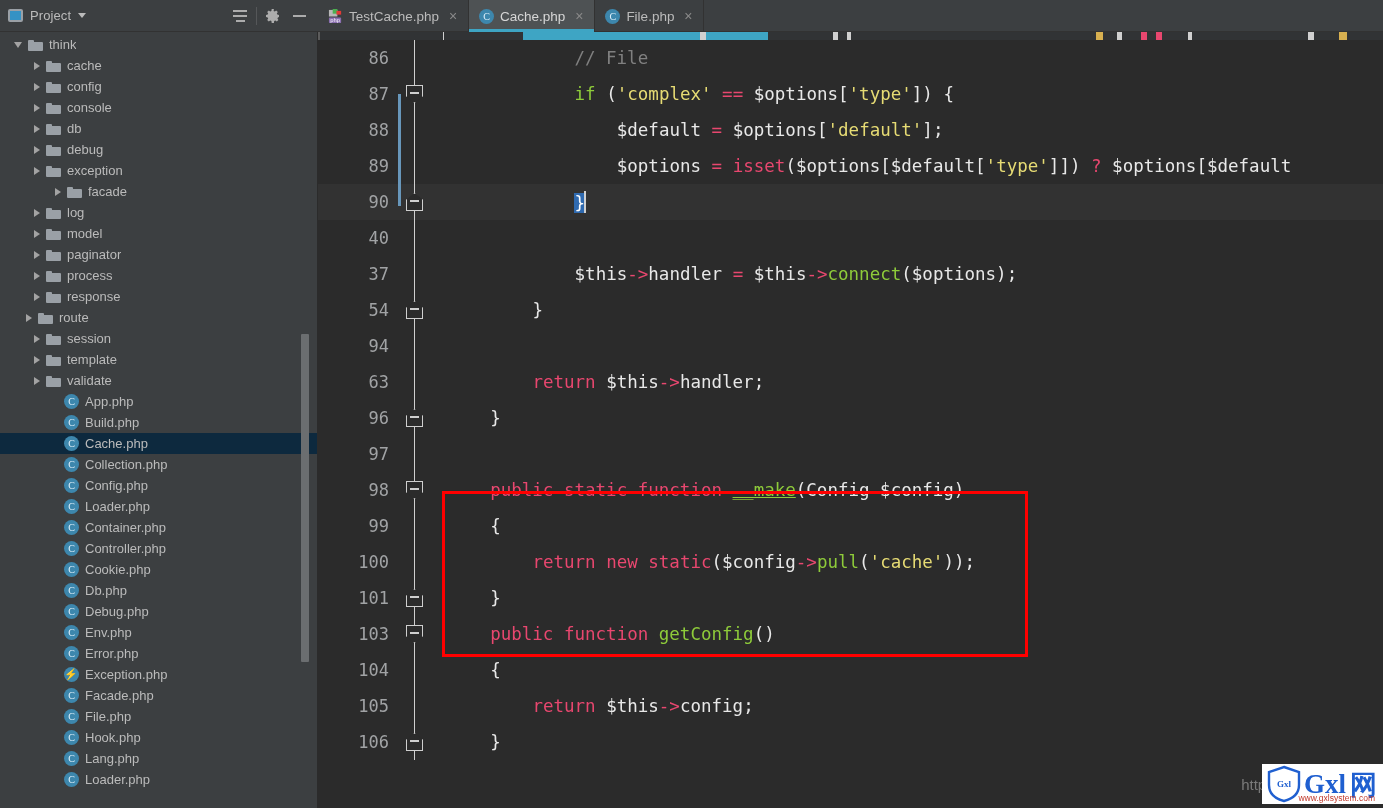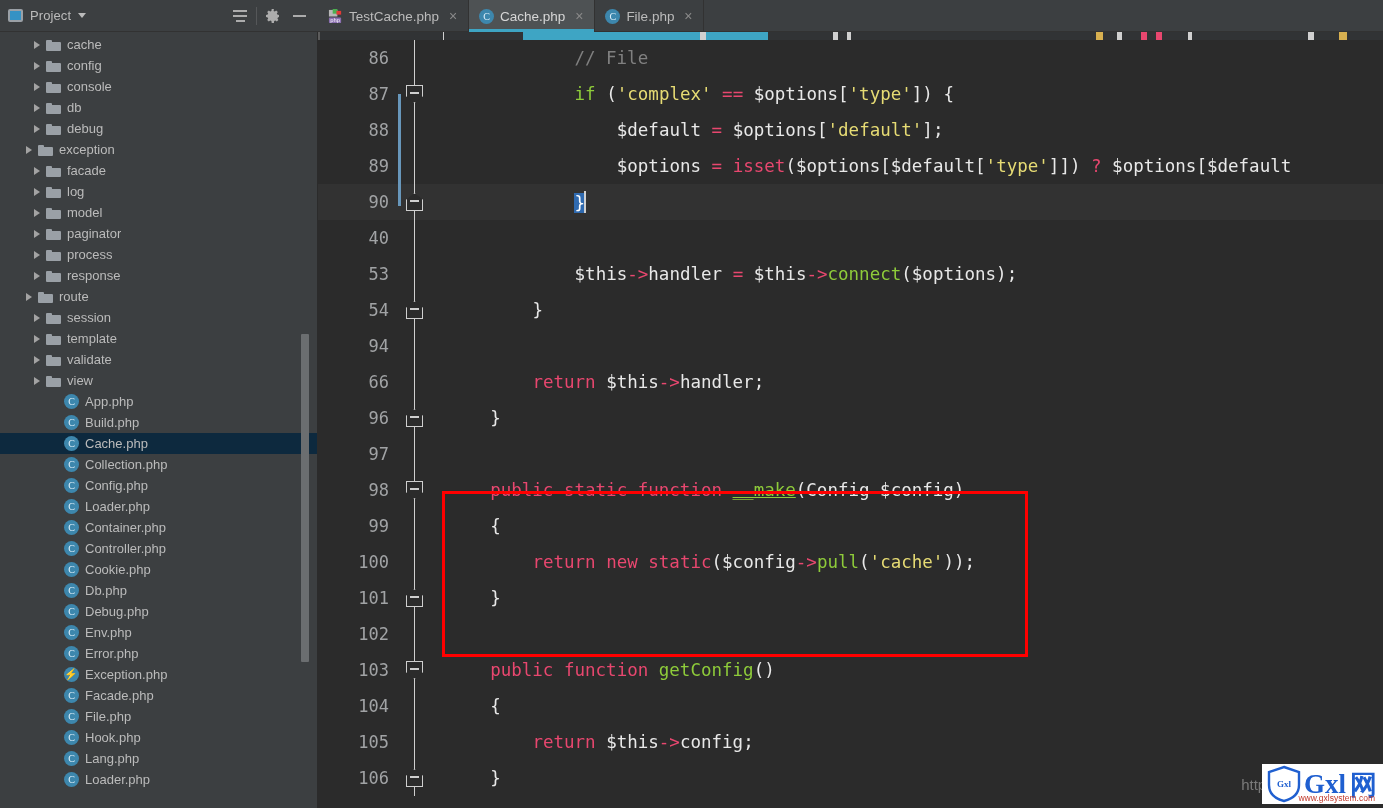--- a/index.html
+++ b/index.html
@@ -270,20 +270,25 @@
         <span>File.php</span>
         <span class="x">×</span>
       </div>
     </div>
   </div>
 
   <div class="body-row">
 
     <div class="sidebar">
       <div class="tree" id="tree">
+          <div class="node" style="padding-left: 14px;">
+            <span class="arrow open"></span>
+            <span class="folder-ico"></span>
+            <span class="label">think</span>
+          </div>
           <div class="node" style="padding-left: 32px;">
             <span class="arrow closed"></span>
             <span class="folder-ico"></span>
             <span class="label">cache</span>
           </div>
           <div class="node" style="padding-left: 32px;">
             <span class="arrow closed"></span>
             <span class="folder-ico"></span>
             <span class="label">config</span>
           </div>
@@ -295,79 +300,74 @@
           <div class="node" style="padding-left: 32px;">
             <span class="arrow closed"></span>
             <span class="folder-ico"></span>
             <span class="label">db</span>
           </div>
           <div class="node" style="padding-left: 32px;">
             <span class="arrow closed"></span>
             <span class="folder-ico"></span>
             <span class="label">debug</span>
           </div>
+          <div class="node" style="padding-left: 32px;">
+            <span class="arrow closed"></span>
+            <span class="folder-ico"></span>
+            <span class="label">exception</span>
+          </div>
+          <div class="node" style="padding-left: 32px; margin-left: 21px;">
+            <span class="arrow closed"></span>
+            <span class="folder-ico"></span>
+            <span class="label">facade</span>
+          </div>
+          <div class="node" style="padding-left: 32px;">
+            <span class="arrow closed"></span>
+            <span class="folder-ico"></span>
+            <span class="label">log</span>
+          </div>
+          <div class="node" style="padding-left: 32px;">
+            <span class="arrow closed"></span>
+            <span class="folder-ico"></span>
+            <span class="label">model</span>
+          </div>
+          <div class="node" style="padding-left: 32px;">
+            <span class="arrow closed"></span>
+            <span class="folder-ico"></span>
+            <span class="label">paginator</span>
+          </div>
+          <div class="node" style="padding-left: 32px;">
+            <span class="arrow closed"></span>
+            <span class="folder-ico"></span>
+            <span class="label">process</span>
+          </div>
+          <div class="node" style="padding-left: 32px;">
+            <span class="arrow closed"></span>
+            <span class="folder-ico"></span>
+            <span class="label">response</span>
+          </div>
           <div class="node" style="padding-left: 24px;">
             <span class="arrow closed"></span>
             <span class="folder-ico"></span>
-            <span class="label">exception</span>
-          </div>
-          <div class="node" style="padding-left: 32px;">
-            <span class="arrow closed"></span>
-            <span class="folder-ico"></span>
-            <span class="label">facade</span>
-          </div>
-          <div class="node" style="padding-left: 32px;">
-            <span class="arrow closed"></span>
-            <span class="folder-ico"></span>
-            <span class="label">log</span>
-          </div>
-          <div class="node" style="padding-left: 32px;">
-            <span class="arrow closed"></span>
-            <span class="folder-ico"></span>
-            <span class="label">model</span>
-          </div>
-          <div class="node" style="padding-left: 32px;">
-            <span class="arrow closed"></span>
-            <span class="folder-ico"></span>
-            <span class="label">paginator</span>
-          </div>
-          <div class="node" style="padding-left: 32px;">
-            <span class="arrow closed"></span>
-            <span class="folder-ico"></span>
-            <span class="label">process</span>
-          </div>
-          <div class="node" style="padding-left: 32px;">
-            <span class="arrow closed"></span>
-            <span class="folder-ico"></span>
-            <span class="label">response</span>
-          </div>
-          <div class="node" style="padding-left: 24px;">
-            <span class="arrow closed"></span>
-            <span class="folder-ico"></span>
             <span class="label">route</span>
           </div>
           <div class="node" style="padding-left: 32px;">
             <span class="arrow closed"></span>
             <span class="folder-ico"></span>
             <span class="label">session</span>
           </div>
           <div class="node" style="padding-left: 32px;">
             <span class="arrow closed"></span>
             <span class="folder-ico"></span>
             <span class="label">template</span>
           </div>
           <div class="node" style="padding-left: 32px;">
             <span class="arrow closed"></span>
             <span class="folder-ico"></span>
             <span class="label">validate</span>
-          </div>
-          <div class="node" style="padding-left: 32px;">
-            <span class="arrow closed"></span>
-            <span class="folder-ico"></span>
-            <span class="label">view</span>
           </div>
           <div class="node" style="padding-left: 50px;">
             <span class="arrow none"></span>
             <span class="file-ico">C</span>
             <span class="label">App.php</span>
           </div>
           <div class="node" style="padding-left: 50px;">
             <span class="arrow none"></span>
             <span class="file-ico">C</span>
             <span class="label">Build.php</span>
@@ -539,21 +539,21 @@
           <div class="line">
             <div class="ln">40</div>
             <div class="gutter">
               <div class="fold-rail">
                 <div class="vline"></div>
               </div>
             </div>
             <div class="code"></div>
           </div>
           <div class="line">
-            <div class="ln">53</div>
+            <div class="ln">37</div>
             <div class="gutter">
               <div class="fold-rail">
                 <div class="vline"></div>
               </div>
             </div>
             <div class="code"><span class="plain"> </span><span class="plain"> </span><span class="plain"> </span><span class="plain"> </span><span class="plain"> </span><span class="plain"> </span><span class="plain"> </span><span class="plain"> </span><span class="plain"> </span><span class="plain"> </span><span class="plain"> </span><span class="plain"> </span><span class="var">$this</span><span class="arrow-op">-&gt;</span><span class="plain">handler</span><span class="plain"> </span><span class="op">=</span><span class="plain"> </span><span class="var">$this</span><span class="arrow-op">-&gt;</span><span class="fn">connect</span><span class="plain">(</span><span class="var">$options</span><span class="plain">)</span><span class="plain">;</span></div>
           </div>
           <div class="line">
             <div class="ln">54</div>
             <div class="gutter">
@@ -569,21 +569,21 @@
           <div class="line">
             <div class="ln">94</div>
             <div class="gutter">
               <div class="fold-rail">
                 <div class="vline"></div>
               </div>
             </div>
             <div class="code"></div>
           </div>
           <div class="line">
-            <div class="ln">66</div>
+            <div class="ln">63</div>
             <div class="gutter">
               <div class="fold-rail">
                 <div class="vline"></div>
               </div>
             </div>
             <div class="code"><span class="plain"> </span><span class="plain"> </span><span class="plain"> </span><span class="plain"> </span><span class="plain"> </span><span class="plain"> </span><span class="plain"> </span><span class="plain"> </span><span class="php-kw">return</span><span class="plain"> </span><span class="var">$this</span><span class="arrow-op">-&gt;</span><span class="plain">handler</span><span class="plain">;</span></div>
           </div>
           <div class="line">
             <div class="ln">96</div>
             <div class="gutter">
@@ -639,29 +639,20 @@
             <div class="ln">101</div>
             <div class="gutter">
               <div class="fold-rail">
                 <div class="vline"></div>
                 <div class="fold-mark up" style="top: 9px;">
                   <i></i>
                 </div>
               </div>
             </div>
             <div class="code"><span class="plain"> </span><span class="plain"> </span><span class="plain"> </span><span class="plain"> </span><span class="plain">}</span></div>
-          </div>
-          <div class="line">
-            <div class="ln">102</div>
-            <div class="gutter">
-              <div class="fold-rail">
-                <div class="vline"></div>
-              </div>
-            </div>
-            <div class="code"></div>
           </div>
           <div class="line">
             <div class="ln">103</div>
             <div class="gutter">
               <div class="fold-rail">
                 <div class="vline"></div>
                 <div class="fold-mark down" style="top: 9px;">
                   <i></i>
                 </div>
               </div>

